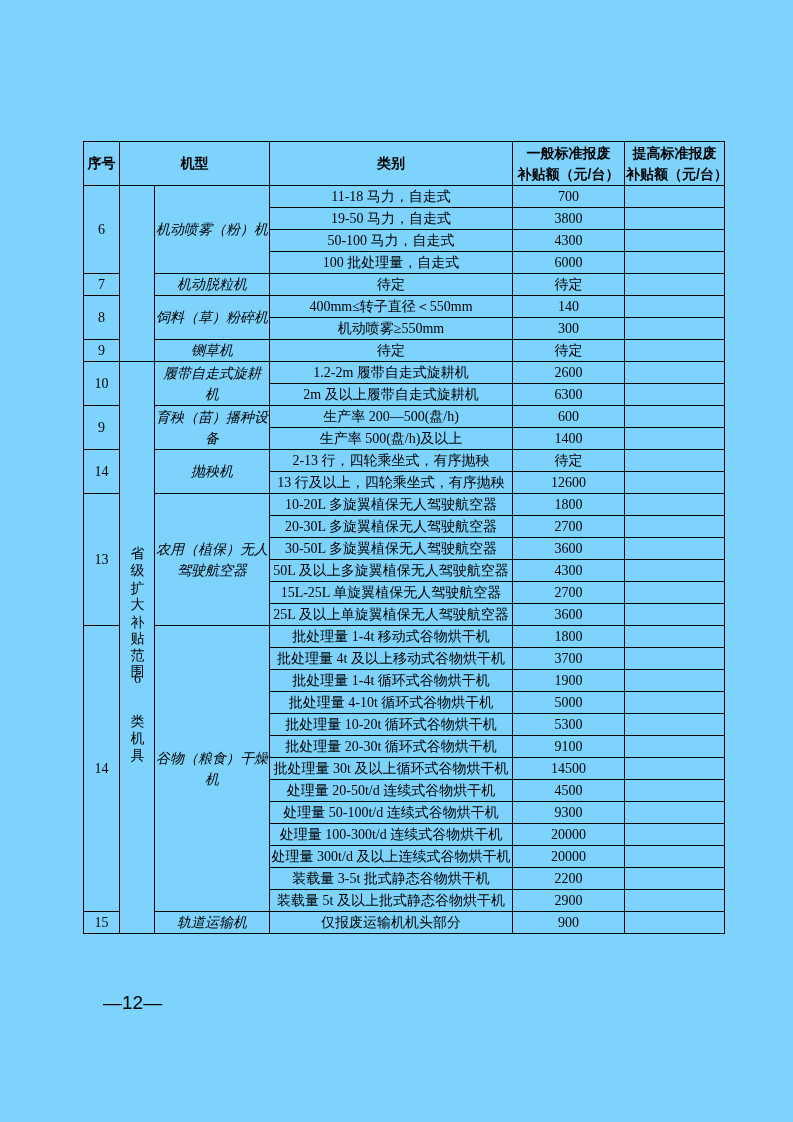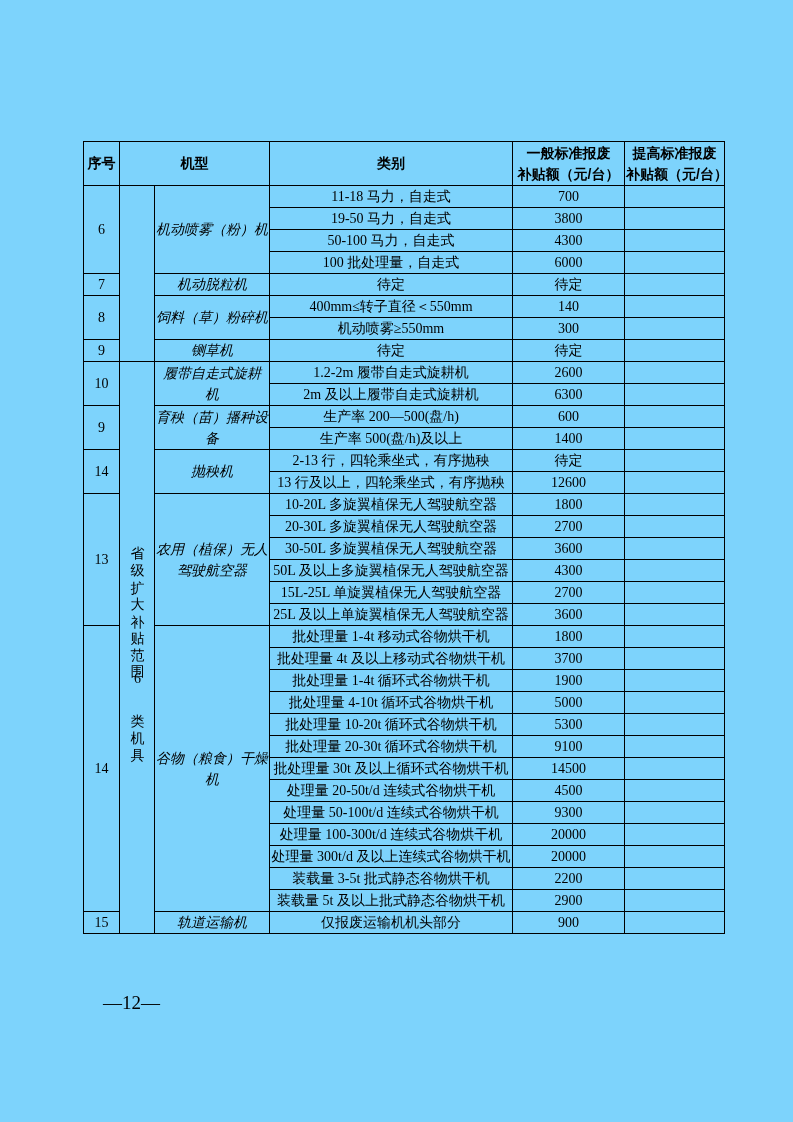--- a/index.html
+++ b/index.html
@@ -67,21 +67,21 @@
     letter-spacing: 17px;
     font-size: 14px;
     line-height: 1;
     margin: 0 auto;
   }
   .page-number {
     position: absolute;
     left: 103px;
     top: 992px;
     font-size: 19px;
-    font-family: Liberation Serif, serif;
+    font-family: Liberation Sans, sans-serif;
     color: #000000;
     white-space: nowrap;
   }
 </style>
 </head>
 <body>
 
 <div class="page">
 
   <table class="subsidy">

